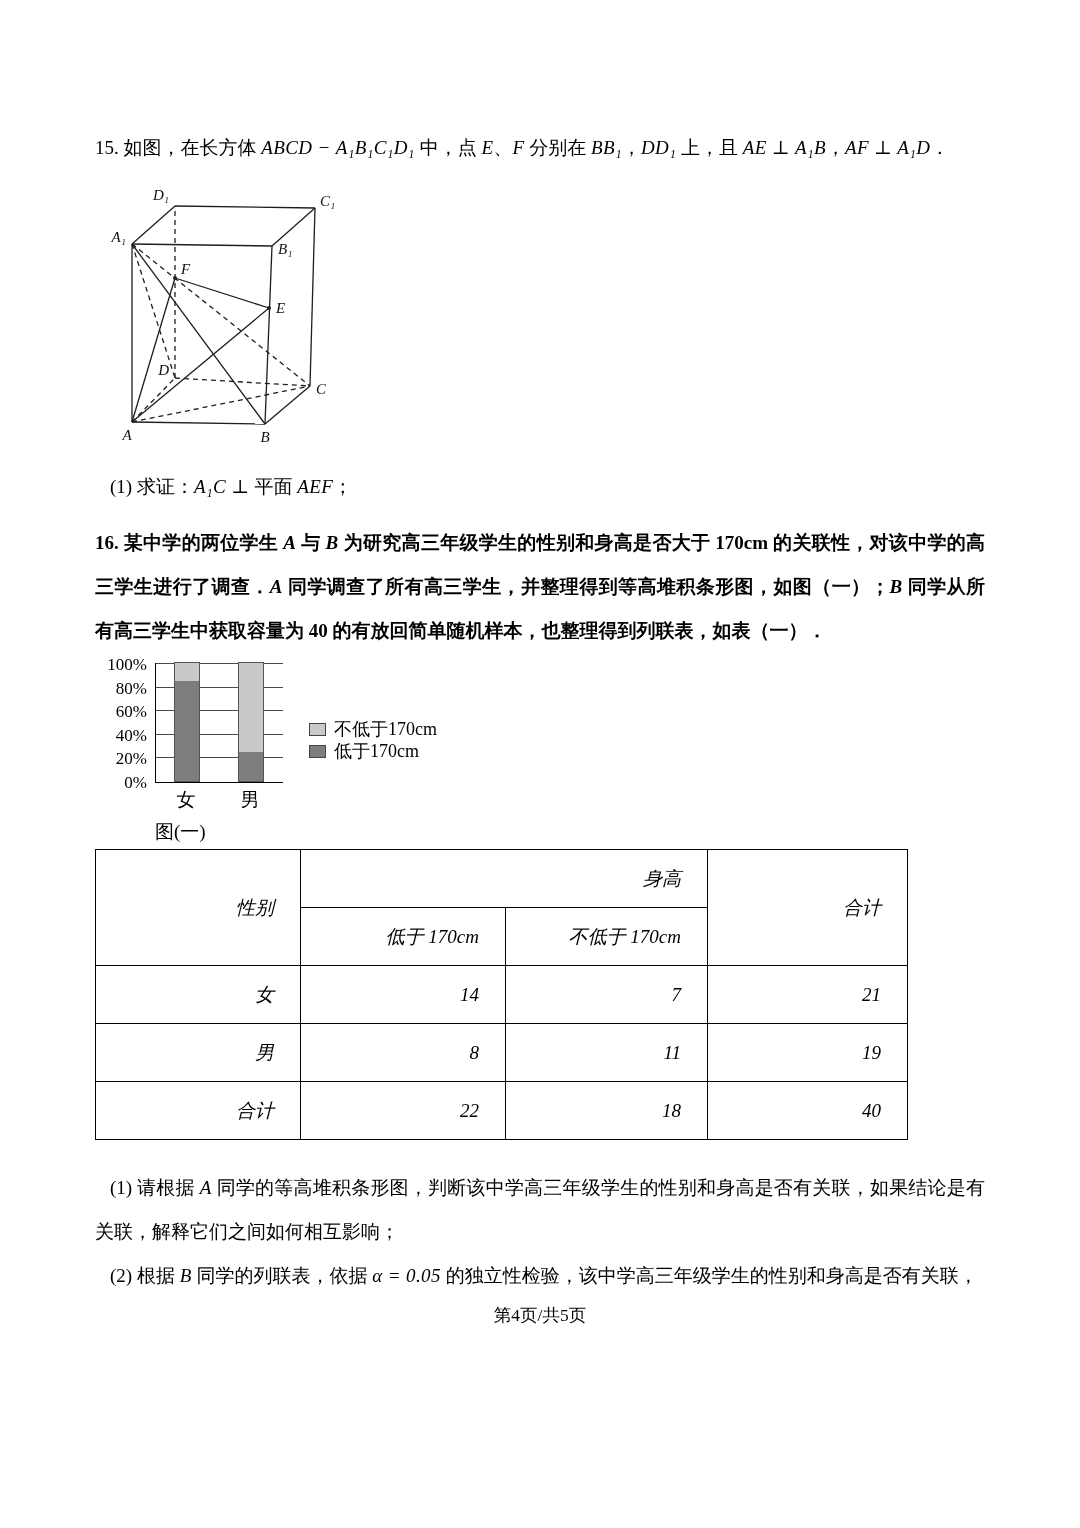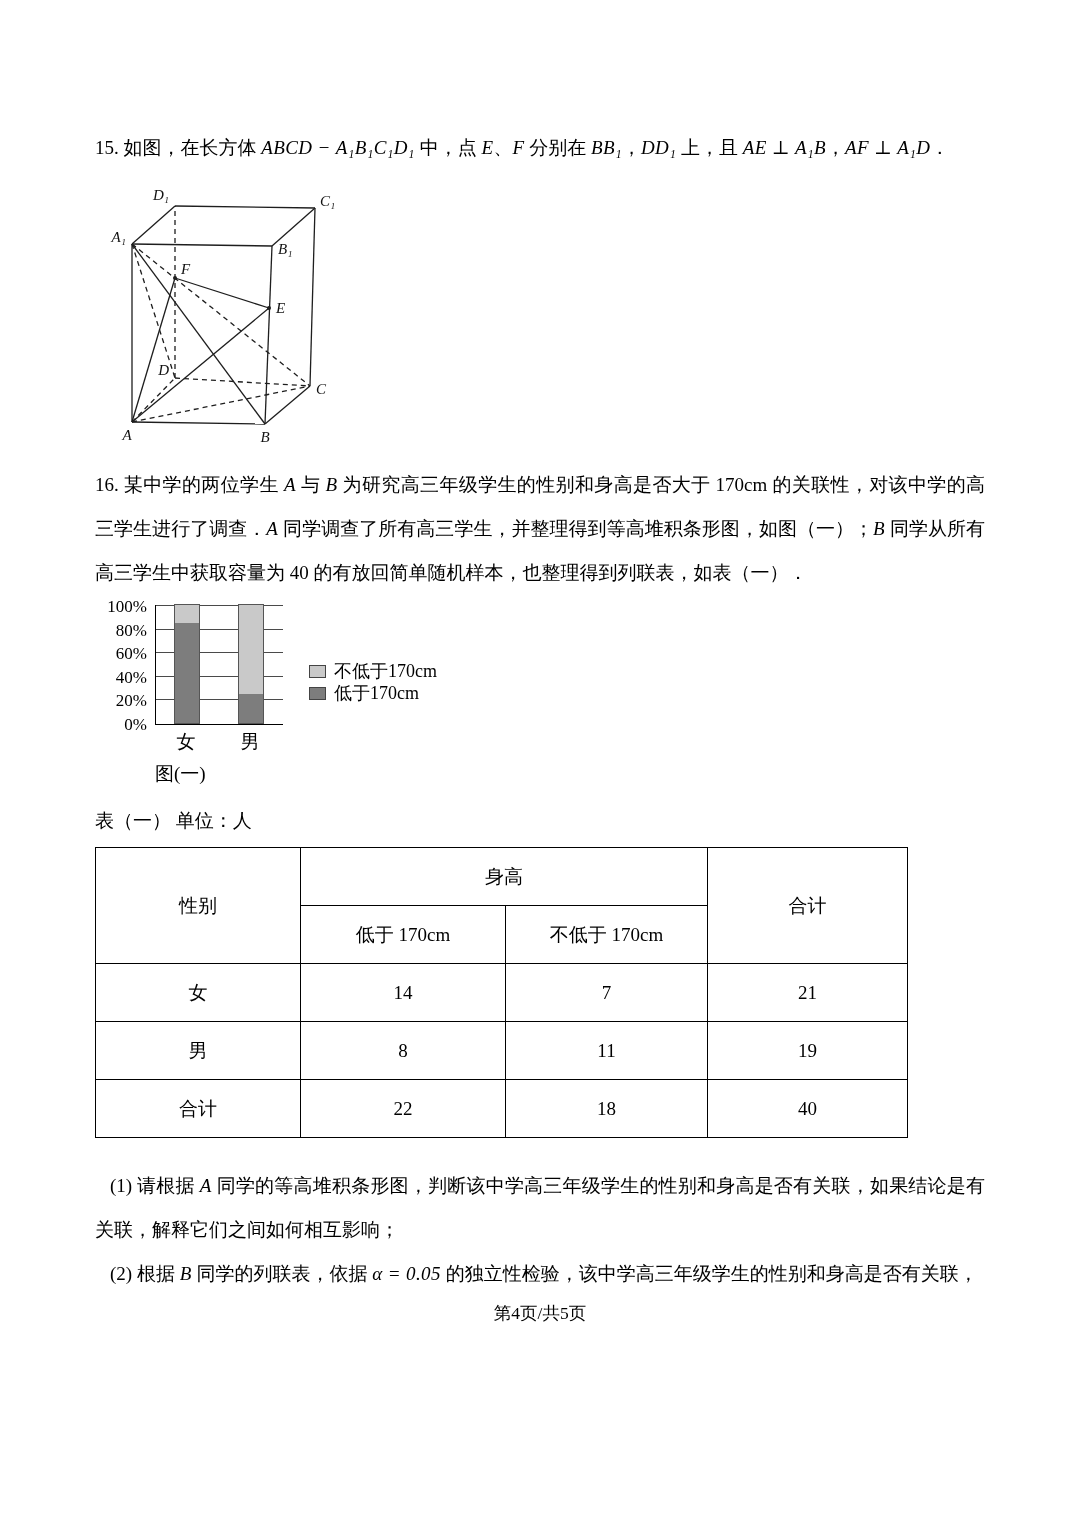--- a/index.html
+++ b/index.html
@@ -31,21 +31,21 @@
   .legend { margin-left:26px; align-self:center; margin-top:34px; display:flex; flex-direction:column; }
   .legend-item { display:flex; align-items:center; gap:8px; font-size:18px; line-height:22px; }
   .swatch { display:inline-block; width:17px; height:13px; border:1px solid #444; flex:0 0 auto; }
   .x-axis { position:relative; margin-left:54px; width:128px; height:30px; font-size:19px; }
   .x-label { position:absolute; top:4px; transform:translateX(-50%); }
   .chart-caption { margin-left:54px; width:160px; text-align:left; font-size:19px; margin-top:6px; }
 
   
   .table-caption { margin-top:12px; }
   table.ctable { width:812px; border-collapse:collapse; table-layout:fixed; margin-top:4px; }
-  table.ctable td { border:1px solid #000; height:58px; font-size:19px; padding:0 14px; vertical-align:middle; text-align:center; }
+  table.ctable td { border:1px solid #000; height:58px; font-size:19px; padding:0 26px; vertical-align:middle; text-align:right;font-style:italic; }
 
   .q16-sub1 { margin-top:26px; }
   .footer { text-align:center; font-size:17.5px; line-height:30px; margin-top:2px; }
 </style>
 </head>
 <body>
 
 <div class="page">
 
   <div>
@@ -89,24 +89,25 @@
           <text x="74" y="92" text-anchor="start">F</text>
           <text x="169" y="131" text-anchor="start">E</text>
           <text x="62" y="193" text-anchor="end">D</text>
           <text x="209" y="212" text-anchor="start">C</text>
           <text x="20" y="258" text-anchor="middle">A</text>
           <text x="158" y="260" text-anchor="middle">B</text>
         </g>
       </svg>
     </div>
 
+    <p class="line part" style="margin-top:14px;"><span>(1) 求证：</span><span class="math">A₁C ⊥ </span><span>平面 </span><span class="math">AEF</span><span>；</span></p>
   </div>
 
   <div>
-    <p class="line" style="margin-top:12px;"><span>16. 某中学的两位学生 </span><span class="math">A</span><span> 与 </span><span class="math">B</span><span> 为研究高三年级学生的性别和身高是否大于 170cm 的关联性，对该中学的高三学生进行了调查．</span><span class="math">A</span><span> 同学调查了所有高三学生，并整理得到等高堆积条形图，如图（一）；</span><span class="math">B</span><span> 同学从所有高三学生中获取容量为 40 的有放回简单随机样本，也整理得到列联表，如表（一）．</span></p>
+    <p class="line" style="margin-top:12px;font-weight:bold;"><span>16. 某中学的两位学生 </span><span class="math">A</span><span> 与 </span><span class="math">B</span><span> 为研究高三年级学生的性别和身高是否大于 170cm 的关联性，对该中学的高三学生进行了调查．</span><span class="math">A</span><span> 同学调查了所有高三学生，并整理得到等高堆积条形图，如图（一）；</span><span class="math">B</span><span> 同学从所有高三学生中获取容量为 40 的有放回简单随机样本，也整理得到列联表，如表（一）．</span></p>
 
     <div class="chart-block">
       <div class="chart-row">
         <div class="y-axis">
             <div class="ytick" style="bottom: -10px;">0%</div>
             <div class="ytick" style="bottom: 13.6px;">20%</div>
             <div class="ytick" style="bottom: 37.2px;">40%</div>
             <div class="ytick" style="bottom: 60.8px;">60%</div>
             <div class="ytick" style="bottom: 84.4px;">80%</div>
             <div class="ytick" style="bottom: 108px;">100%</div>
@@ -137,21 +138,20 @@
             </div>
           </div>
       </div>
       <div class="x-axis">
           <div class="x-label" style="left: 31px;">女</div>
           <div class="x-label" style="left: 95px;">男</div>
         </div>
       <div class="chart-caption">图(一)</div>
     </div>
 
-    <p class="line table-caption">表（一） 单位：人</p>
 
     <table class="ctable">
       <colgroup>
           <col style="width:205px">
           <col style="width:205px">
           <col style="width:202px">
           <col style="width:200px">
         </colgroup>
       <tbody>
           <tr>

